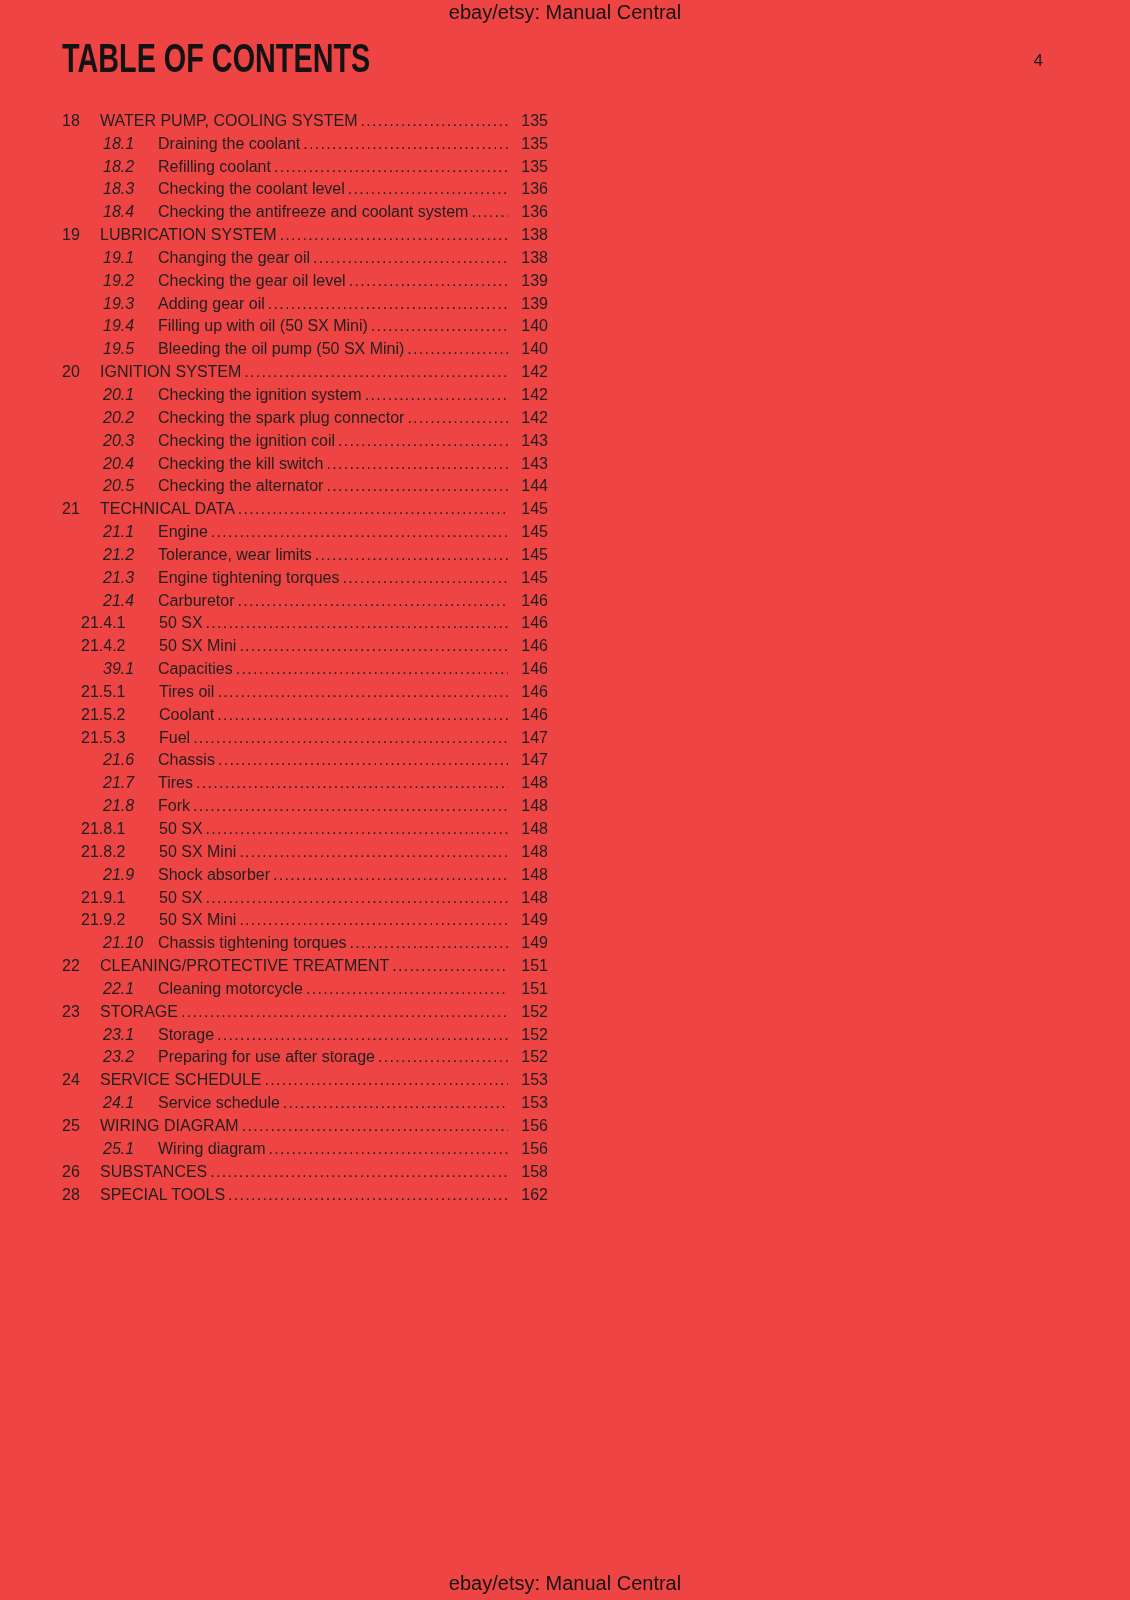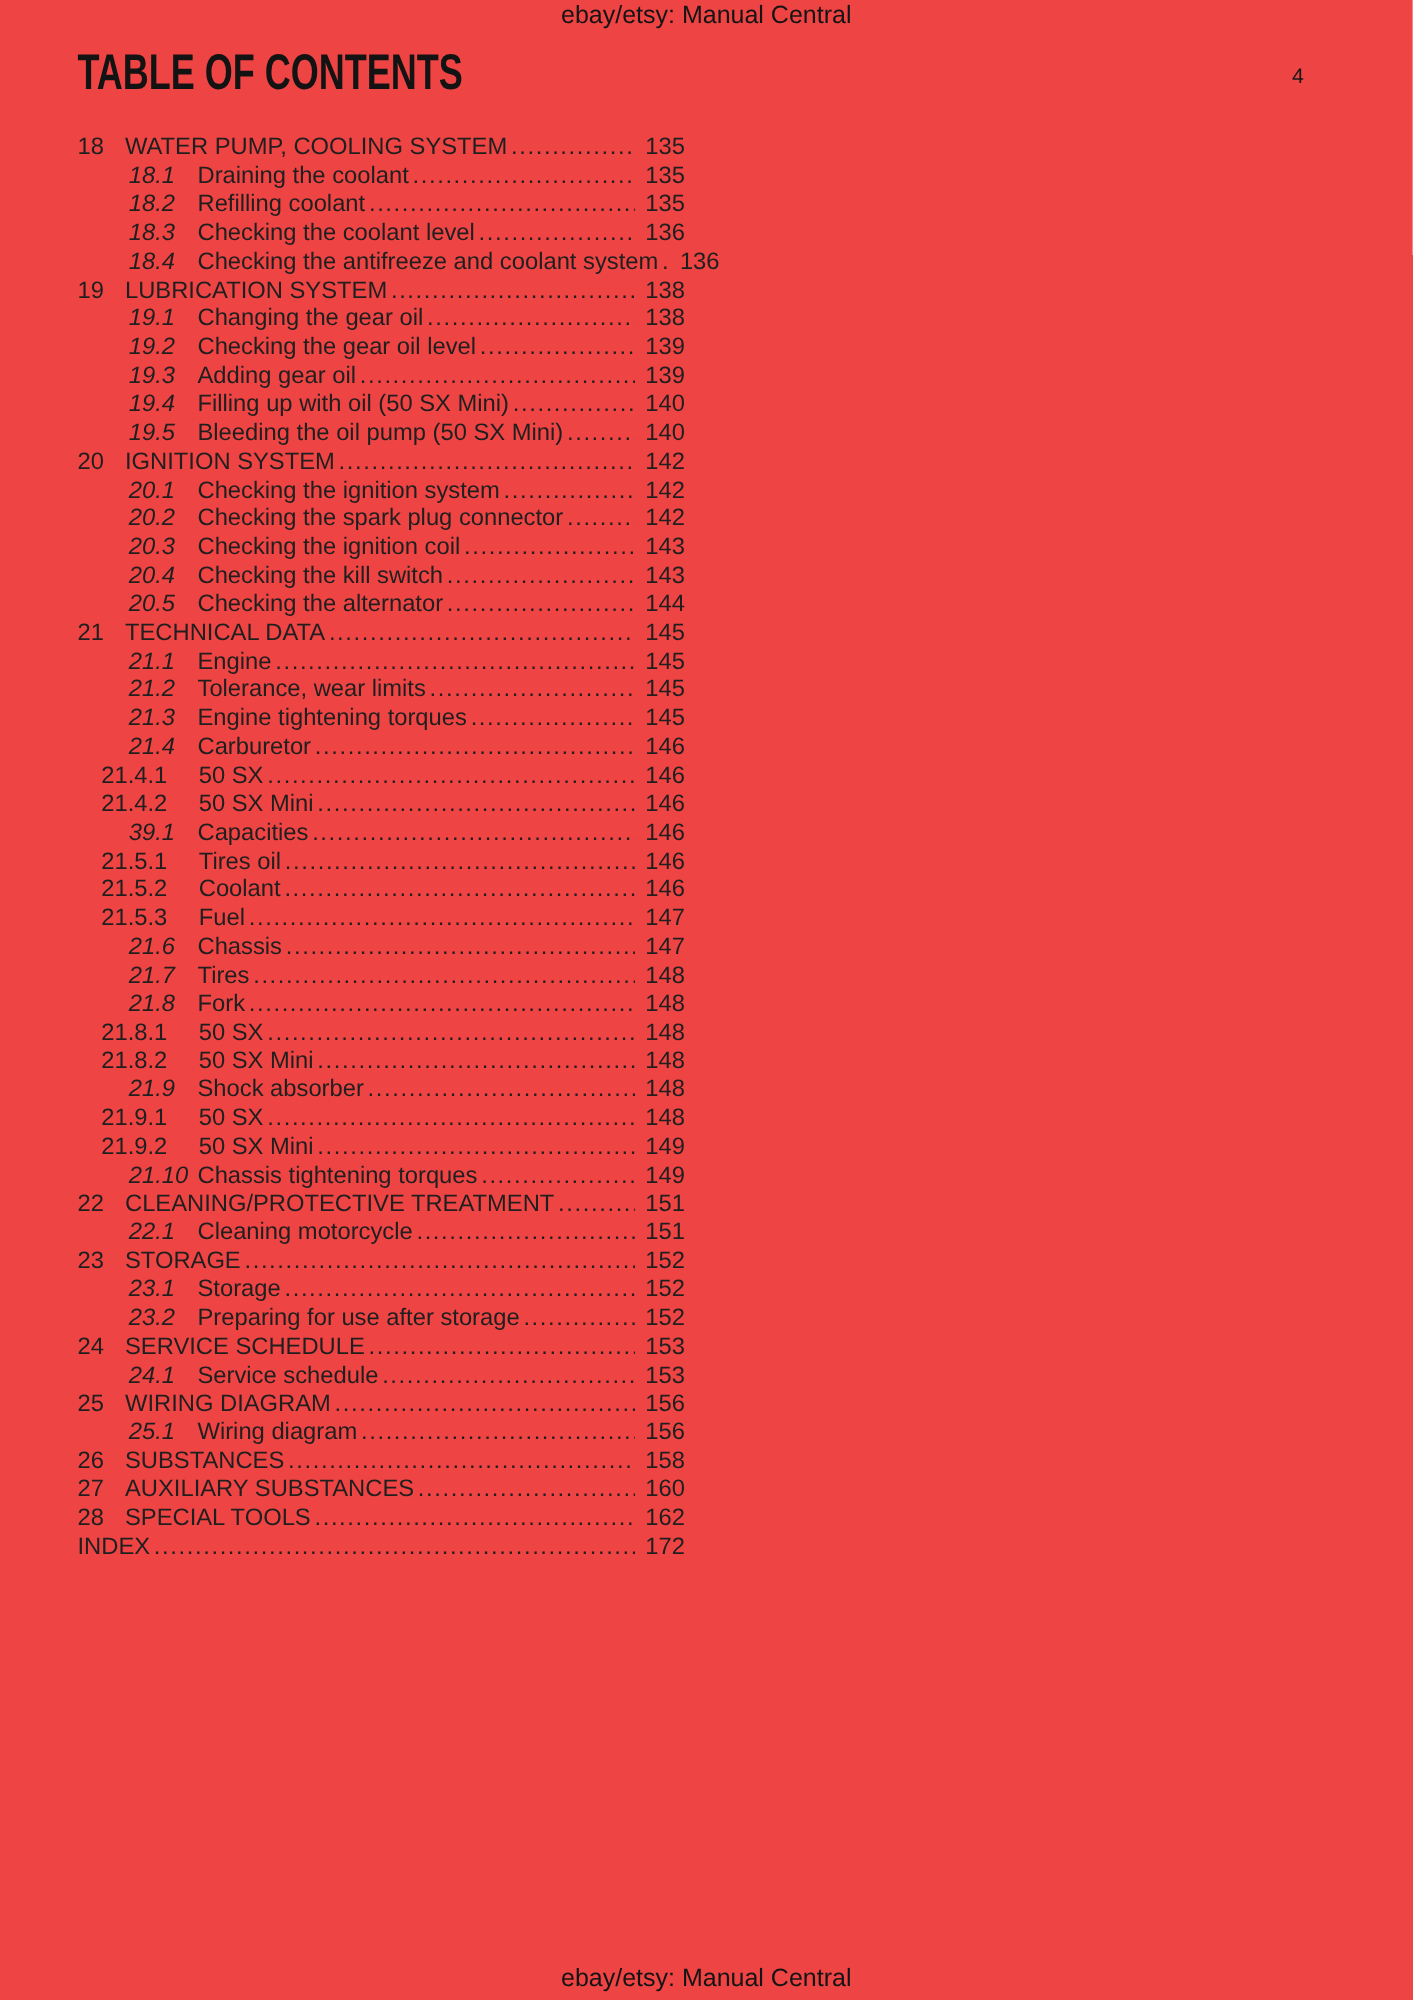--- a/index.html
+++ b/index.html
@@ -41,23 +41,23 @@
     font-size: 17px;
     color: #161616;
   }
   .toc {
     position: absolute;
     left: 62px; top: 107px;
     width: 486px;
   }
   .row {
     display: flex;
-    align-items: center;
+    align-items: flex-end;
     height: 22.85px;
-    font-size: 19px;
+    font-size: 16px;
     white-space: nowrap;
   }
   .row .num { flex: 0 0 auto; }
   .row.lvl1 .num { width: 38px; }
   .row.lvl2 .num { margin-left: 41px; width: 55px; font-style: italic; }
   .row.lvl3 .num { margin-left: 19px; width: 78px; }
   .row .title { flex: 0 0 auto; padding-right: 3px; }
   .row .leader {
     flex: 1 1 auto;
     overflow: hidden;
@@ -362,33 +362,21 @@
     <span class="leader"></span>
     <span class="pagenum">156</span>
   </div>
       <div class="row lvl1">
     <span class="num">26</span>
     <span class="title">SUBSTANCES</span>
     <span class="leader"></span>
     <span class="pagenum">158</span>
   </div>
       <div class="row lvl1">
-    <span class="num">27</span>
-    <span class="title">AUXILIARY SUBSTANCES</span>
-    <span class="leader"></span>
-    <span class="pagenum">160</span>
-  </div>
-      <div class="row lvl1">
     <span class="num">28</span>
     <span class="title">SPECIAL TOOLS</span>
     <span class="leader"></span>
     <span class="pagenum">162</span>
   </div>
-      <div class="row lvl0">
-
-    <span class="title">INDEX</span>
-    <span class="leader"></span>
-    <span class="pagenum">172</span>
-  </div>
     </div>
 
   <div class="running-head bottom">ebay/etsy: Manual Central</div>
 </div>
 
 </body></html>

